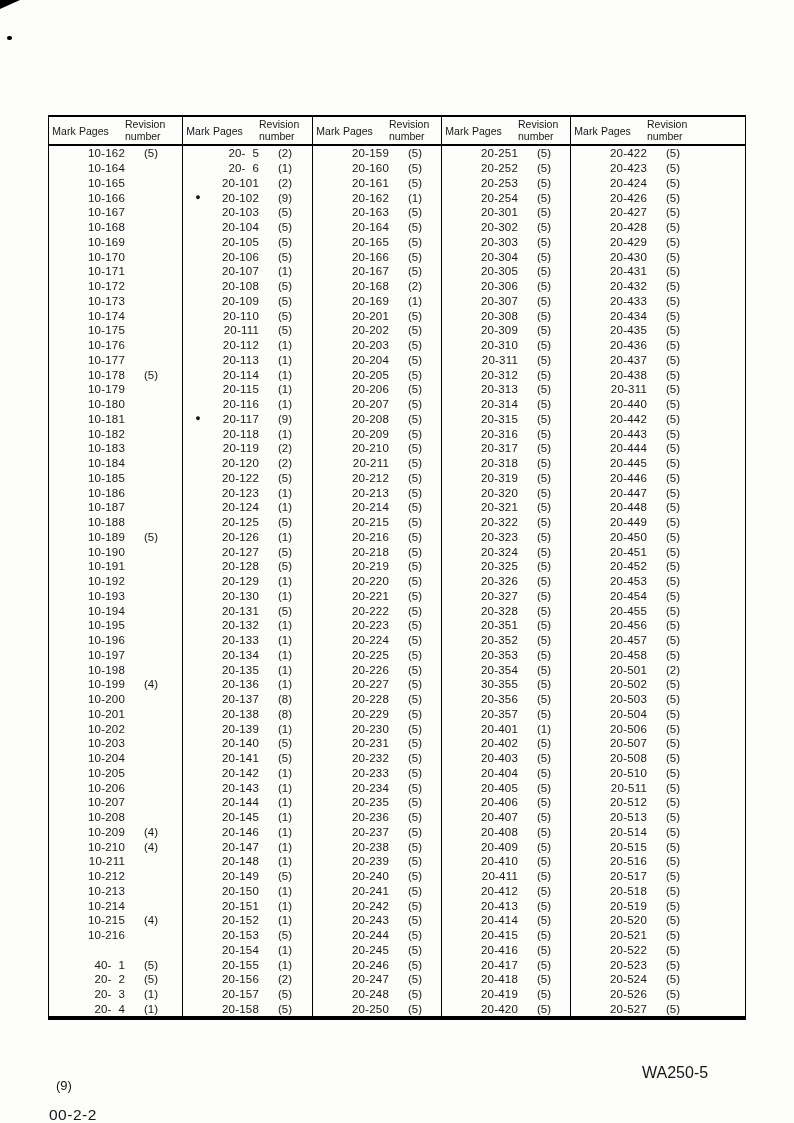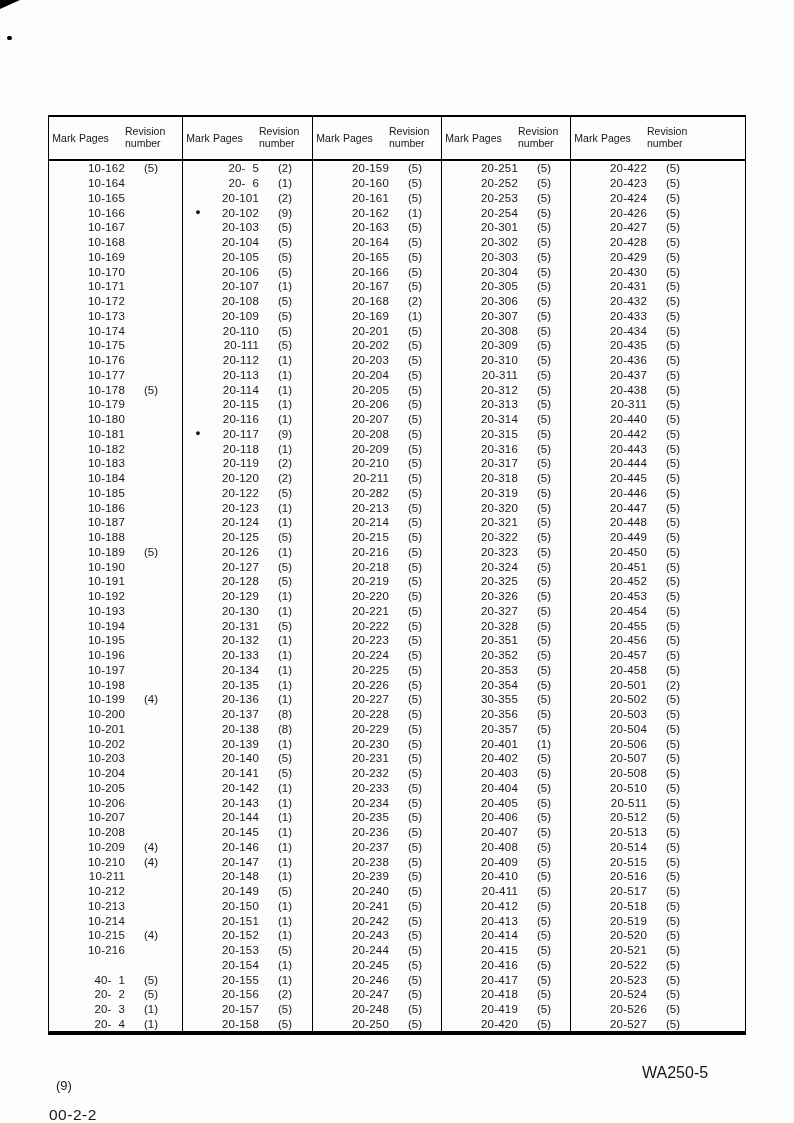--- a/index.html
+++ b/index.html
@@ -22,21 +22,21 @@
 
   
   .revtable {
     position:absolute; left:48px; top:115px; width:698px;
     box-sizing:border-box; display:flex;
     border-top:2px solid #000; border-bottom:4px solid #000;
   }
   .group { box-sizing:border-box; border-left:1px solid #000; }
   .group:last-child { border-right:1px solid #000; }
   .ghead {
-    height:44px; box-sizing:border-box; border-bottom:2px solid #000;
+    height:29px; box-sizing:border-box; border-bottom:2px solid #000;
     display:flex; align-items:center; font-size:10.5px;
   }
   .hm { width:30px; text-align:center; }
   .hp { width:46px; text-align:left; }
   .hr { width:52px; text-align:left; line-height:1.12; }
   .hr span { display:block; }
   .row { height:14.75px; display:flex; align-items:center; font-size:11.5px; }
   .cm { width:30px; text-align:center; font-size:9px; line-height:1; }
   .cp { width:46px; text-align:right; white-space:pre; letter-spacing:0.2px; }
   .cr { width:52px; text-align:center; }
@@ -786,21 +786,21 @@
           <span class="cp">20-210</span>
           <span class="cr">(5)</span>
         </div>
         <div class="row">
           <span class="cm"></span>
           <span class="cp">20-211</span>
           <span class="cr">(5)</span>
         </div>
         <div class="row">
           <span class="cm"></span>
-          <span class="cp">20-282</span>
+          <span class="cp">20-212</span>
           <span class="cr">(5)</span>
         </div>
         <div class="row">
           <span class="cm"></span>
           <span class="cp">20-213</span>
           <span class="cr">(5)</span>
         </div>
         <div class="row">
           <span class="cm"></span>
           <span class="cp">20-214</span>

